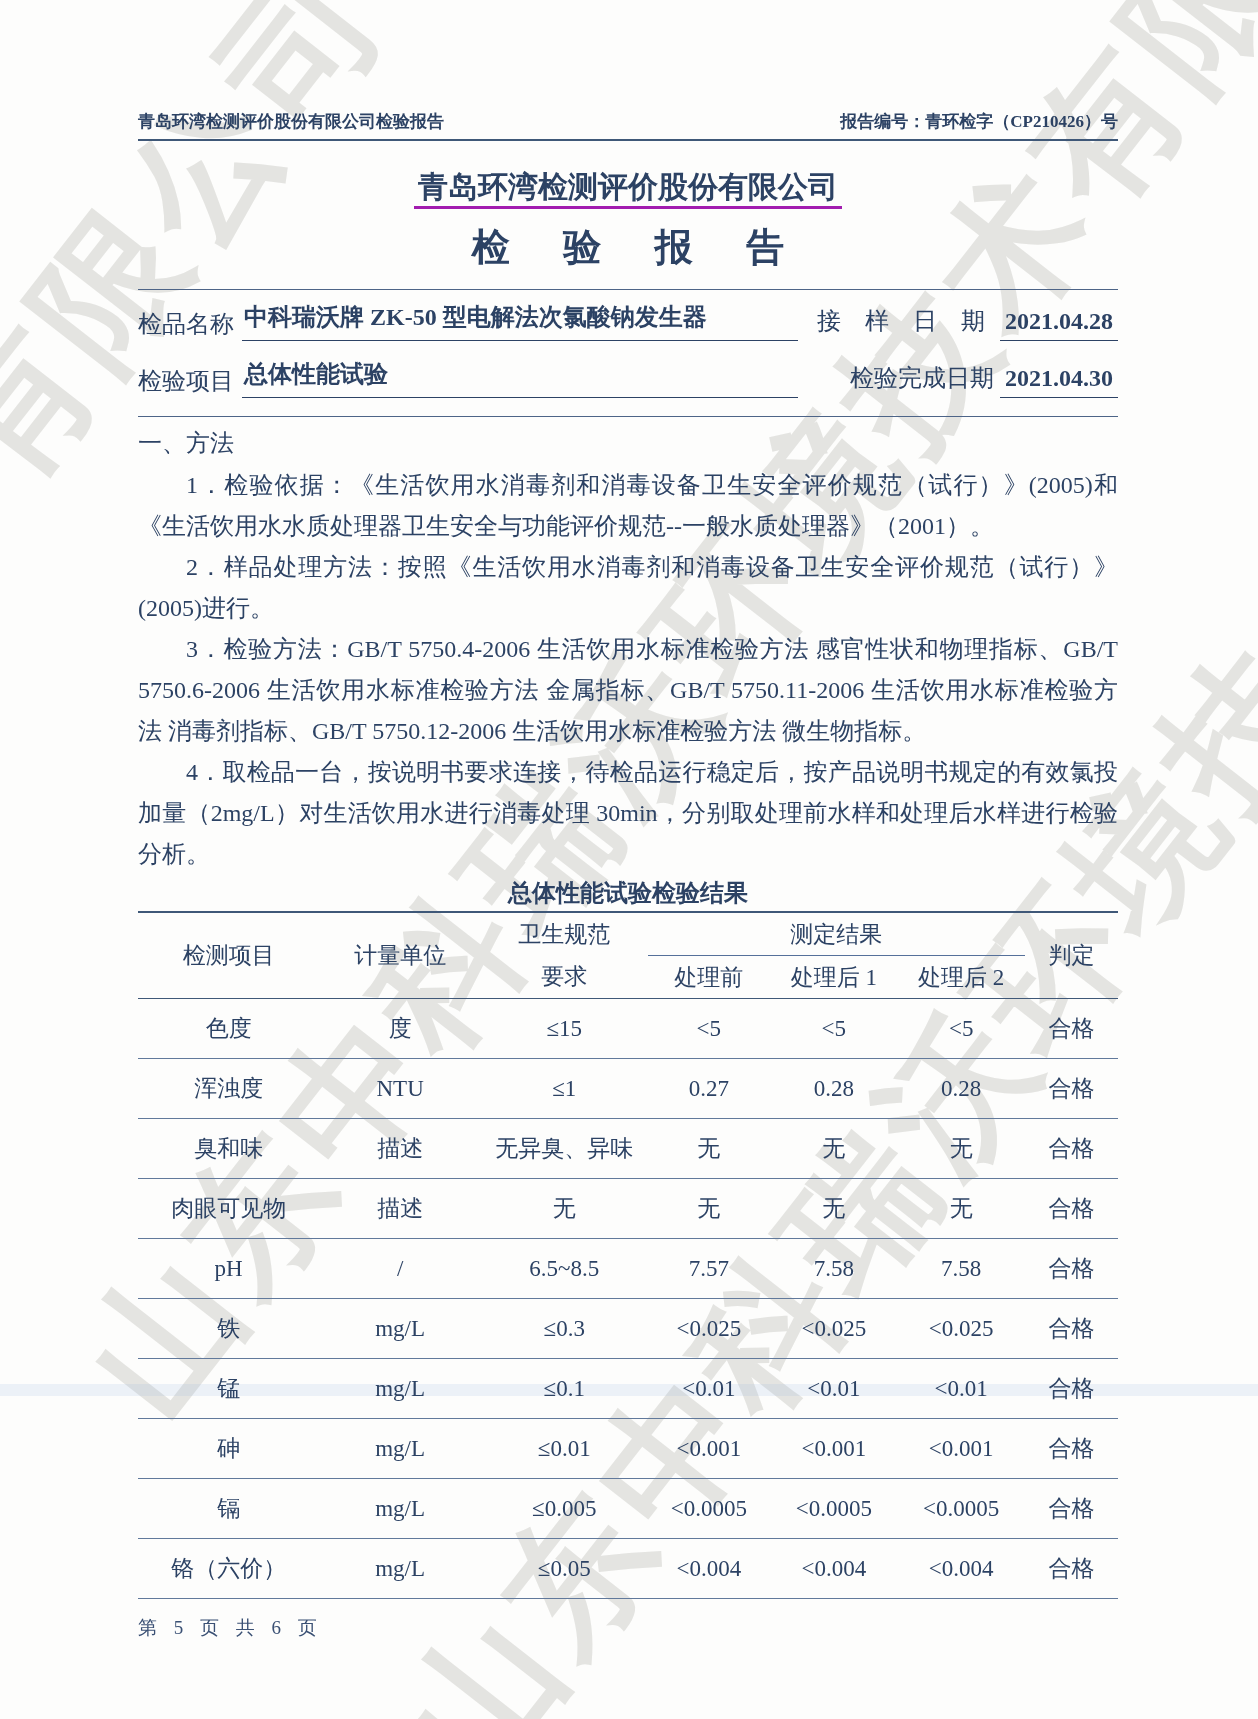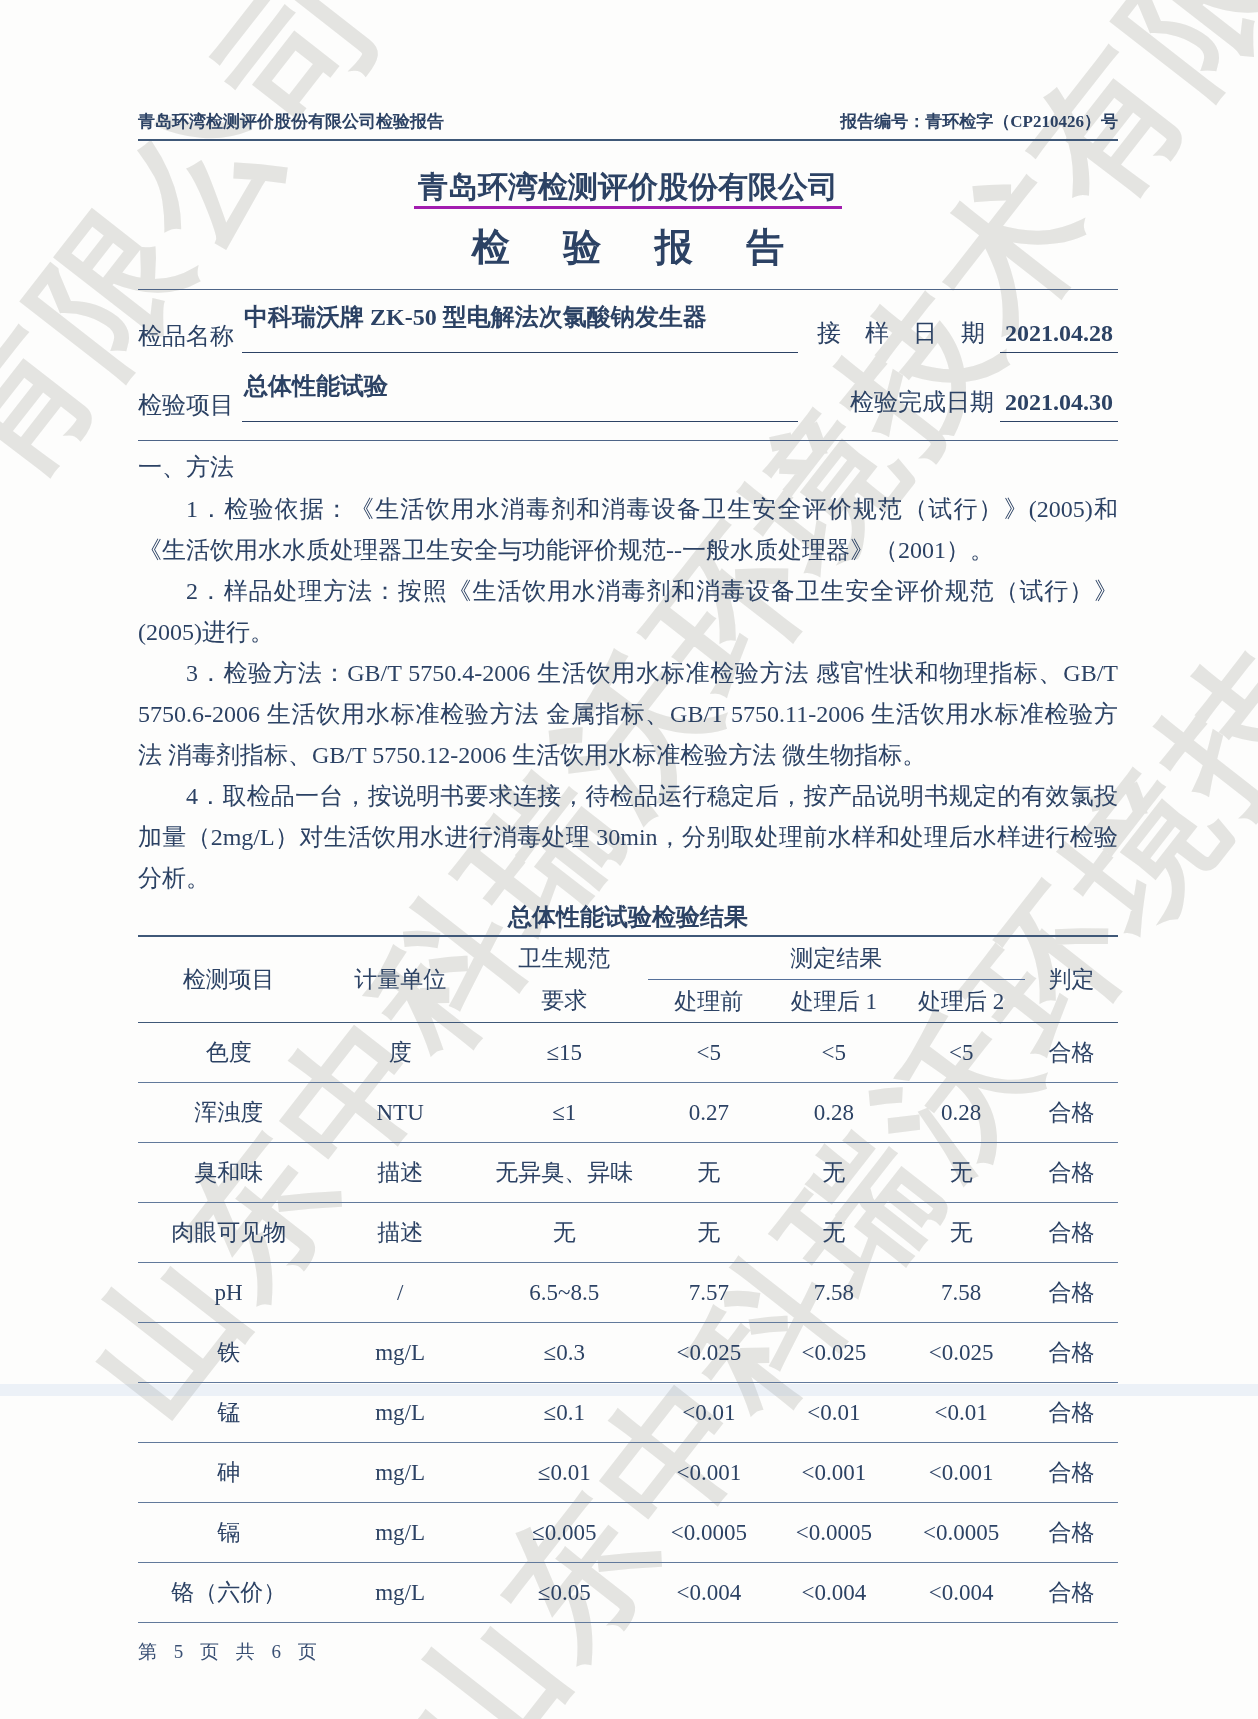--- a/index.html
+++ b/index.html
@@ -57,21 +57,21 @@
     display:flex;align-items:flex-end;
     font-size:24px;line-height:34px;
   }
   .info-row.first{margin-top:10px;}
   .info-row.second{margin-top:16px;}
   .info-label{flex:0 0 auto;white-space:nowrap;}
   .info-value{
     flex:0 0 552px;margin-left:8px;
     border-bottom:1.6px solid #2c4264;
     font-weight:bold;white-space:nowrap;overflow:hidden;
-    padding:0 2px 18px 2px;
+    padding:0 2px 6px 2px;
   }
   .info-right{margin-left:auto;display:flex;align-items:flex-start;}
   .info-label.spaced{letter-spacing:9px;}
   .date-value{
     flex:0 0 auto;min-width:112px;margin-left:6px;
     border-bottom:1.6px solid #2c4264;
     font-weight:bold;text-align:center;padding:0 3px 2px 3px;
   }
   .sec-heading{margin-top:8px;font-size:24px;line-height:36px;}
   .para{

